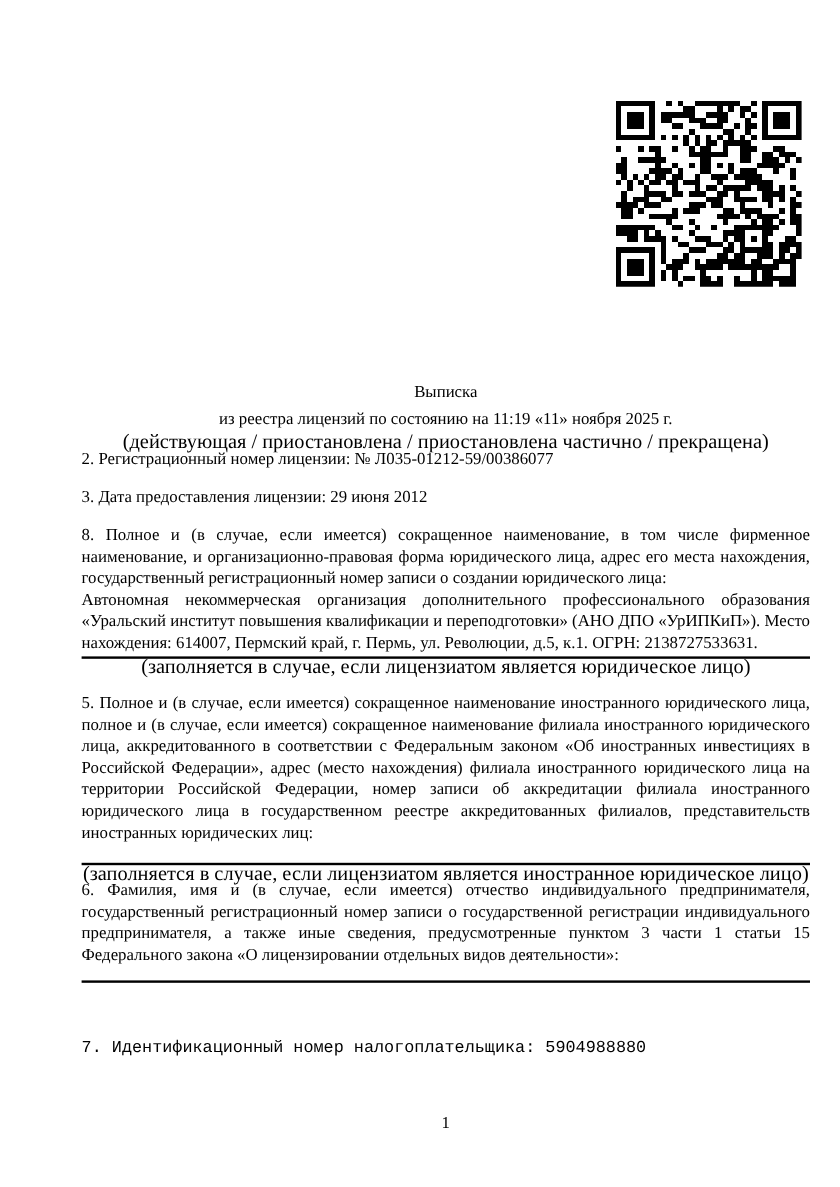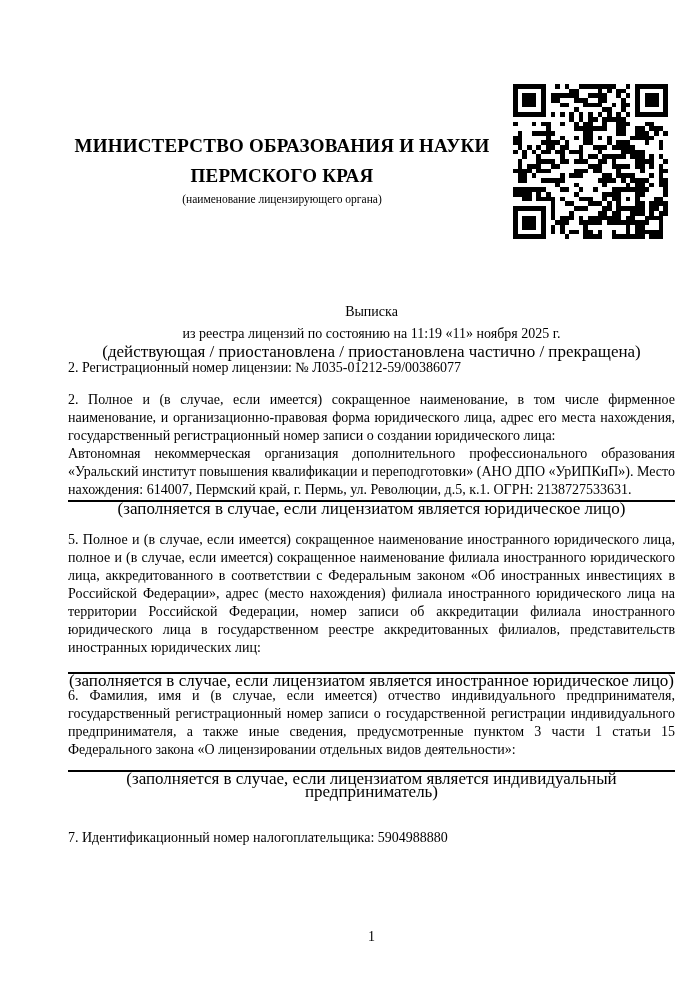--- a/index.html
+++ b/index.html
@@ -37,34 +37,34 @@
     left: 513px;
     top: 84px;
     width: 155px;
     height: 155px;
   }
   .qr svg { display: block; width: 155px; height: 155px; }
   
   .content {
     position: absolute;
     left: 68px;
-    top: 0;
+    top: 16px;
     width: 607px;
     font-size: 14px;
     line-height: 19px;
   }
   .doc-title { margin-top: 301px; text-align: center; line-height: 22px; }
   .item { margin: 0; }
   .mt-status { margin-top: 26px; }
   .mt-regnum { }
   .mt-date   { margin-top: 12px; }
   .mt-legal  { margin-top: 14px; }
   .mt-foreign{ margin-top: 16px; }
   .mt-entrep { margin-top: 0; }
-  .mt-inn    { margin-top: 30px; }
+  .mt-inn    { margin-top: 46px; font-family: Liberation Mono, monospace; }
   .just {
     text-align: justify;
     line-height: 18px;
   }
   .small-caption {
     font-size: 17px;
     line-height: 13px;
     text-align: center;
   }
   .blank-line-sm { height: 14px; }
@@ -82,25 +82,20 @@
     top: 929px;
     text-align: center;
     font-size: 14px;
   }
 </style>
 </head>
 <body>
 
 <div class="page">
 
-  <div class="authority">
-    <div class="authority-name">МИНИСТЕРСТВО ОБРАЗОВАНИЯ И НАУКИ</div>
-    <div class="authority-name">ПЕРМСКОГО КРАЯ</div>
-    <div class="authority-caption">(наименование лицензирующего органа)</div>
-  </div>
 
   <div class="qr">
     <svg viewBox="0 0 33 33" shape-rendering="crispEdges" fill="#000000">
         <rect x="0" y="0" width="1" height="1"></rect>
         <rect x="1" y="0" width="1" height="1"></rect>
         <rect x="2" y="0" width="1" height="1"></rect>
         <rect x="3" y="0" width="1" height="1"></rect>
         <rect x="4" y="0" width="1" height="1"></rect>
         <rect x="5" y="0" width="1" height="1"></rect>
         <rect x="6" y="0" width="1" height="1"></rect>
@@ -651,40 +646,40 @@
 
     <div class="doc-title">
       <div>Выписка</div>
       <div>из реестра лицензий по состоянию на 11:19 «11» ноября 2025 г.</div>
     </div>
 
     <div class="small-caption">(действующая / приостановлена / приостановлена частично / прекращена)</div>
 
     <p class="item mt-regnum">2. Регистрационный номер лицензии: № Л035-01212-59/00386077</p>
 
+    <p class="item mt-date">3. Дата предоставления лицензии: 29 июня 2012</p>
 
     <div class="mt-legal">
-      <p class="item just">2. Полное и (в случае, если имеется) сокращенное наименование, в том числе фирменное наименование, и организационно-правовая форма юридического лица, адрес его места нахождения, государственный регистрационный номер записи о создании юридического лица:</p>
+      <p class="item just">8. Полное и (в случае, если имеется) сокращенное наименование, в том числе фирменное наименование, и организационно-правовая форма юридического лица, адрес его места нахождения, государственный регистрационный номер записи о создании юридического лица:</p>
       <p class="item just">Автономная некоммерческая организация дополнительного профессионального образования «Уральский институт повышения квалификации и переподготовки» (АНО ДПО «УрИПКиП»). Место нахождения: 614007, Пермский край, г. Пермь, ул. Революции, д.5, к.1. ОГРН: 2138727533631.</p>
       <hr class="fill-rule">
       <div class="small-caption">(заполняется в случае, если лицензиатом является юридическое лицо)</div>
     </div>
 
     <div class="mt-foreign">
       <p class="item just">5. Полное и (в случае, если имеется) сокращенное наименование иностранного юридического лица, полное и (в случае, если имеется) сокращенное наименование филиала иностранного юридического лица, аккредитованного в соответствии с Федеральным законом «Об иностранных инвестициях в Российской Федерации», адрес (место нахождения) филиала иностранного юридического лица на территории Российской Федерации, номер записи об аккредитации филиала иностранного юридического лица в государственном реестре аккредитованных филиалов, представительств иностранных юридических лиц:</p>
       <div class="blank-line-sm"></div>
       <hr class="fill-rule">
       <div class="small-caption">(заполняется в случае, если лицензиатом является иностранное юридическое лицо)</div>
     </div>
 
     <div class="mt-entrep">
       <p class="item just">6. Фамилия, имя и (в случае, если имеется) отчество индивидуального предпринимателя, государственный регистрационный номер записи о государственной регистрации индивидуального предпринимателя, а также иные сведения, предусмотренные пунктом 3 части 1 статьи 15 Федерального закона «О лицензировании отдельных видов деятельности»:</p>
       <div class="blank-line-xs"></div>
       <hr class="fill-rule">
-      <div class="small-caption">(заполняется в случае, если лицензиатом является индивидуальный предприниматель)</div>
     </div>
 
     <p class="item mt-inn">7. Идентификационный номер налогоплательщика: 5904988880</p>
 
   </div>
 
   <div class="page-number">1</div>
 
 </div>
 

